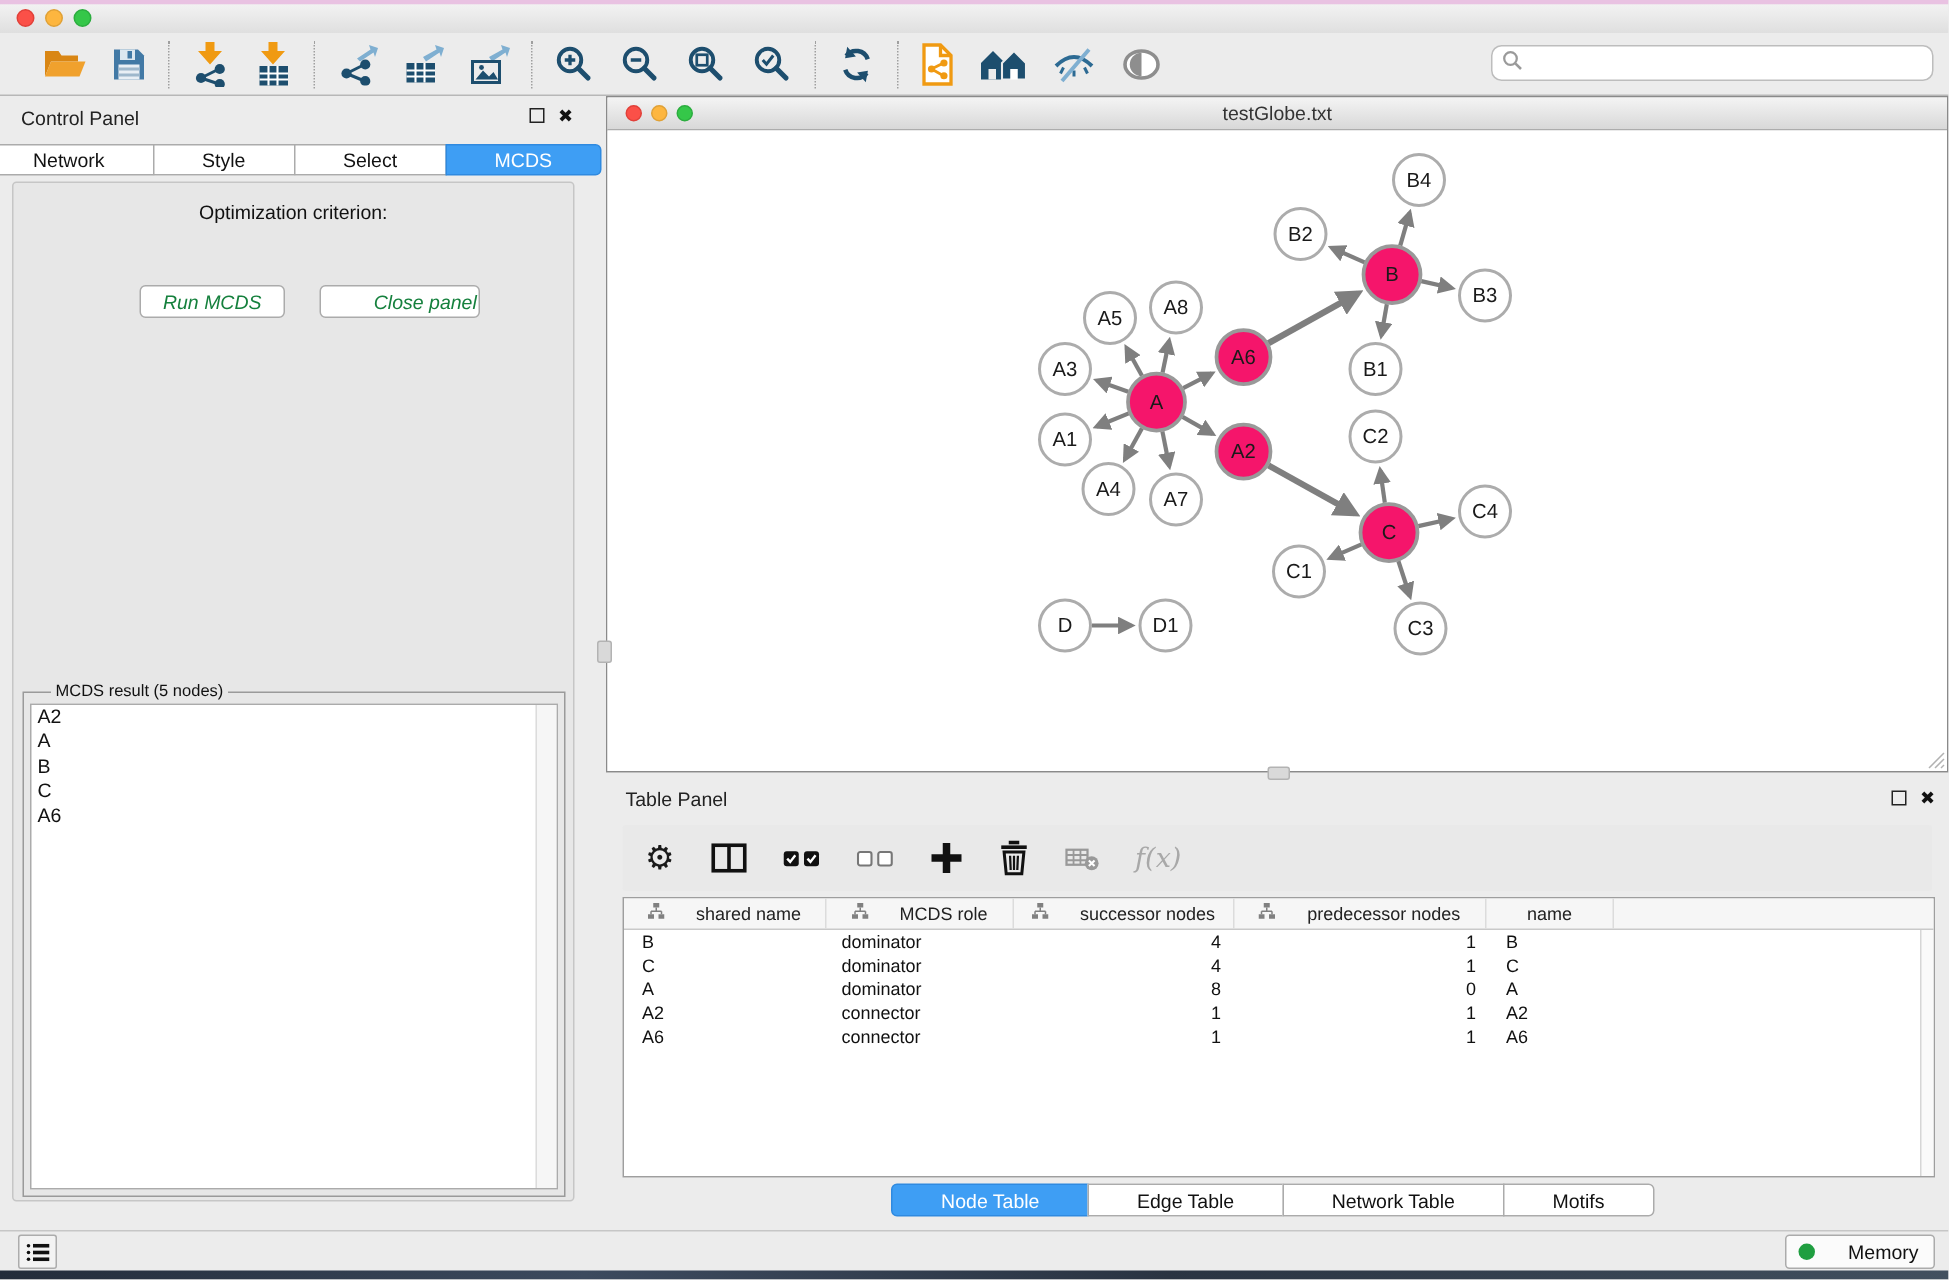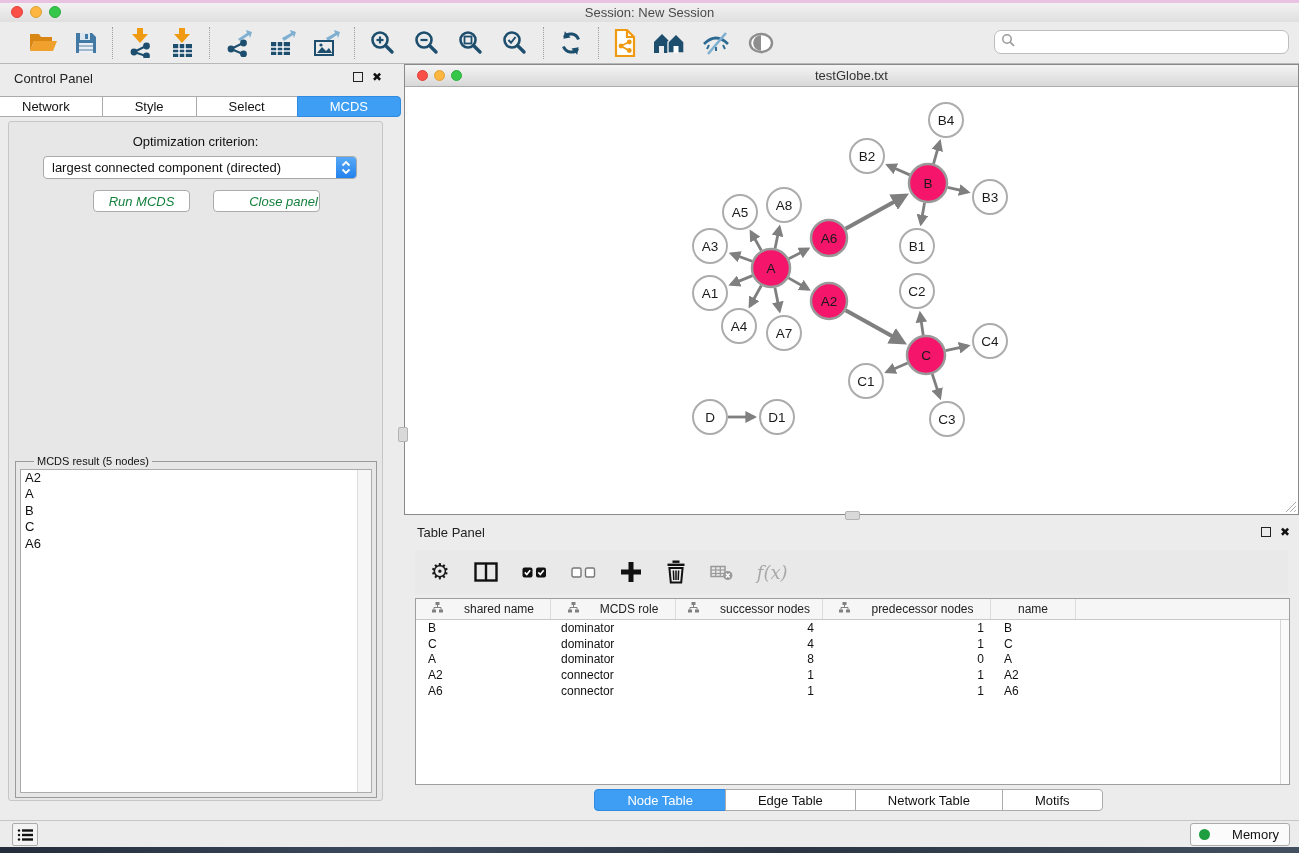--- a/index.html
+++ b/index.html
@@ -118,21 +118,20 @@
 </head>
 <body>
 
 <div class="abs pink-strip"></div>
 <div class="abs titlebar">
   <div class="tl-group">
     <span class="tl red"></span>
     <span class="tl yel"></span>
     <span class="tl grn"></span>
   </div>
-  <div class="titlebar-title">Session: New Session</div>
 </div>
 
 <div class="abs toolbar">
   <div class="tb-group">
     <span class="tb-btn">
       <svg width="30" height="24" viewBox="0 0 30 24">
           <path d="M2 3h9l2 3h11v4H6L2 20z" fill="#D98614"></path>
           <path d="M6 10h23l-4 10H2z" fill="#F0A12D"></path>
         </svg>
     </span>
@@ -299,29 +298,20 @@
     <span class="close-ico">✖</span>
   </div>
   <div class="cp-tabs">
       <div class="tab-btn">Network</div>
       <div class="tab-btn">Style</div>
       <div class="tab-btn">Select</div>
       <div class="tab-btn selected">MCDS</div>
     </div>
   <div class="cp-content">
     <div class="opt-label">Optimization criterion:</div>
-    <div class="criterion-select">
-      <span class="criterion-text">largest connected component (directed)</span>
-      <span class="spinner">
-        <svg width="10" height="15" viewBox="0 0 10 15">
-            <path d="M1.5 5.5 L5 2 L8.5 5.5" fill="none" stroke="#FFF" stroke-width="1.8"></path>
-            <path d="M1.5 9.5 L5 13 L8.5 9.5" fill="none" stroke="#FFF" stroke-width="1.8"></path>
-          </svg>
-      </span>
-    </div>
     <div class="btn-row">
       <button class="push-btn" id="run-btn">Run MCDS</button>
       <button class="push-btn" id="closep-btn">Close panel</button>
     </div>
     <fieldset class="result-fieldset">
       <legend>MCDS result (5 nodes)</legend>
       <div class="result-list">
         <div class="result-scroll"></div>
       <div class="result-item">A2</div>
           <div class="result-item">A</div>

